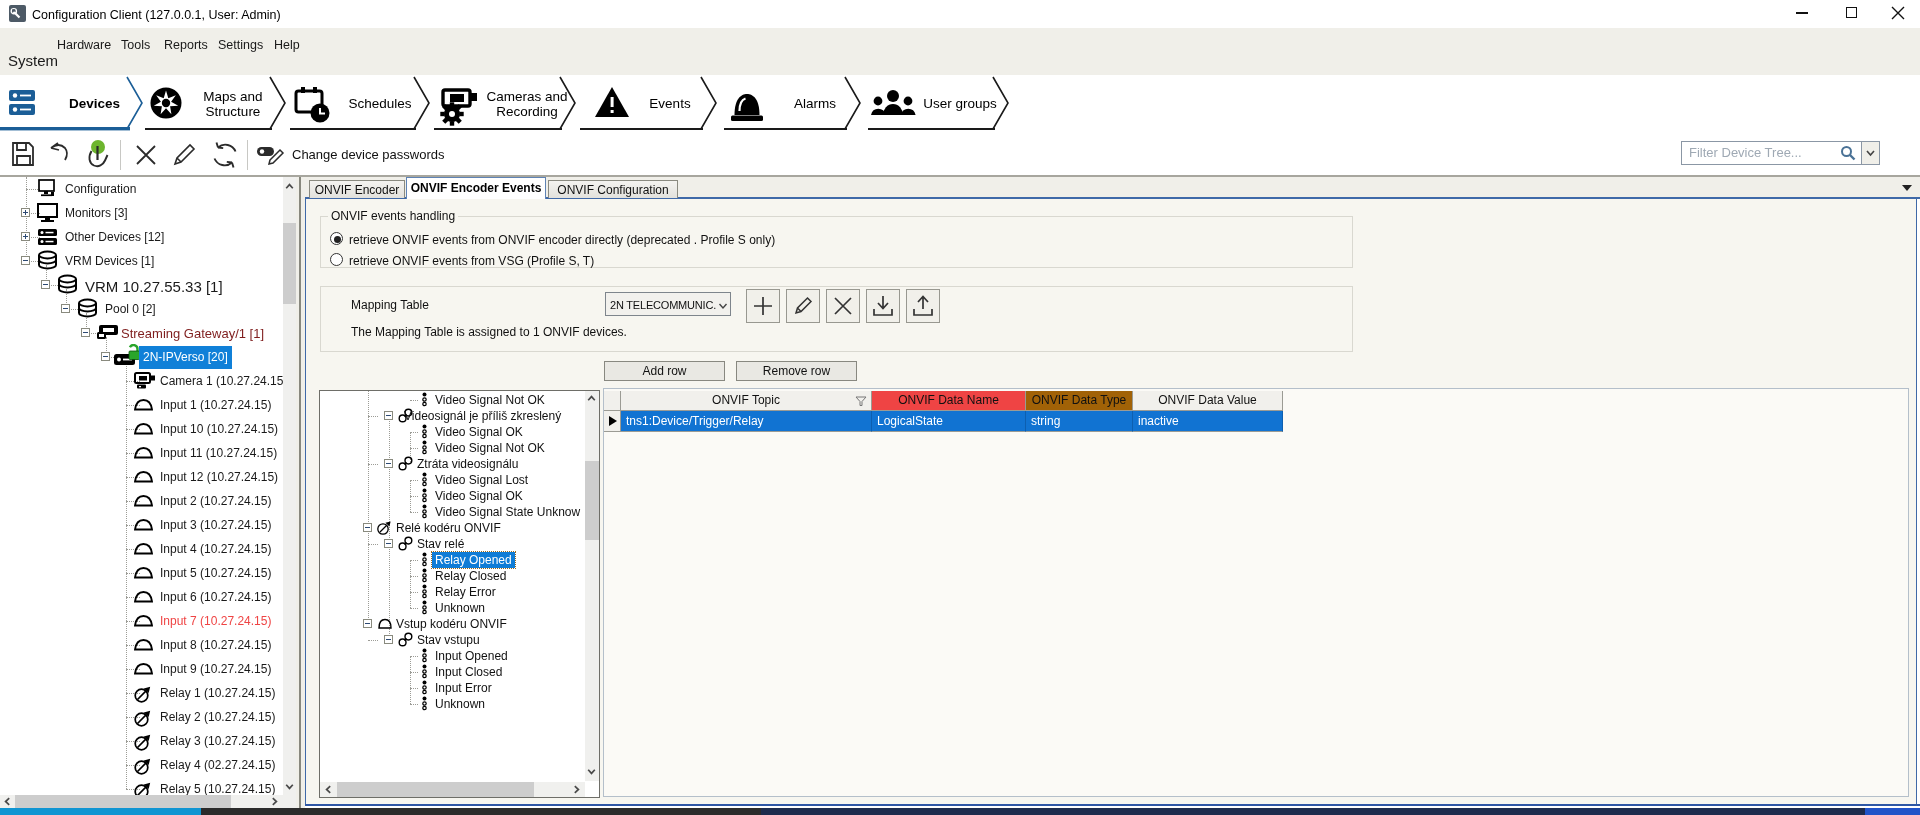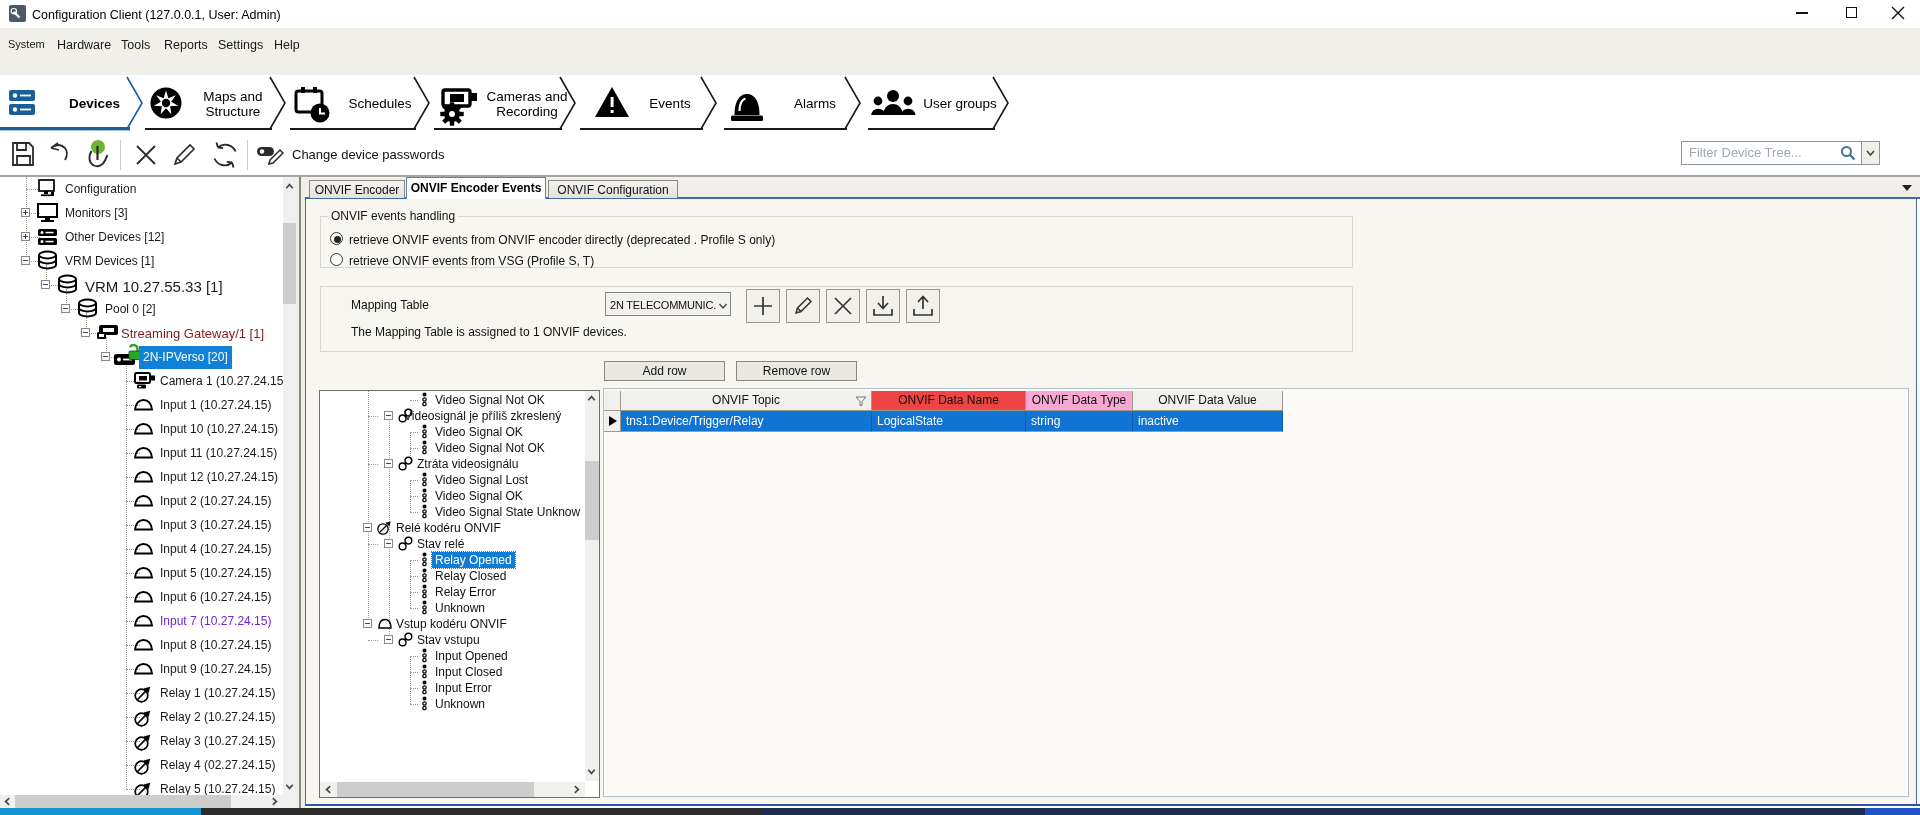--- a/index.html
+++ b/index.html
@@ -27,21 +27,21 @@
     </svg>
 </div>
 <div class="ab" style="left:32px;top:8px;font-size:12.5px;color:#000;white-space:nowrap">Configuration Client (127.0.0.1, User: Admin)</div>
 <div class="ab" style="left:1796px;top:12px;width:12px;height:1.6px;background:#111"></div>
 <div class="ab" style="left:1846px;top:7px;width:11px;height:11px;border:1.4px solid #111"></div>
 <svg class="ab" style="left:1891px;top:6px" width="14" height="14" viewBox="0 0 14 14">
     <path d="M1 1 13 13 M13 1 1 13" stroke="#111" stroke-width="1.4"></path>
   </svg>
 
 <div class="ab" style="left:0;top:28px;width:1920px;height:47px;background:#f0efe9"></div>
-<div class="ab" style="left:8px;top:38px;font-size:11px;color:#1a1a1a;white-space:nowrap">System</div>
+<div class="ab" style="left:8px;top:52px;font-size:15px;color:#1a1a1a;white-space:nowrap">System</div>
 <div class="ab" style="left:57px;top:38px;font-size:12.5px;color:#1a1a1a;white-space:nowrap">Hardware</div>
 <div class="ab" style="left:121px;top:38px;font-size:12.5px;color:#1a1a1a;white-space:nowrap">Tools</div>
 <div class="ab" style="left:164px;top:38px;font-size:12.5px;color:#1a1a1a;white-space:nowrap">Reports</div>
 <div class="ab" style="left:218px;top:38px;font-size:12.5px;color:#1a1a1a;white-space:nowrap">Settings</div>
 <div class="ab" style="left:274px;top:38px;font-size:12.5px;color:#1a1a1a;white-space:nowrap">Help</div>
 <div class="ab" style="left:0;top:75px;width:1920px;height:56px;background:#ffffff"></div>
 <svg class="ab" style="left:0;top:75px" width="1100" height="56" viewBox="0 0 1100 56">
 <path d="M127 2 L142 28 L127 54" fill="none" stroke="#1b5e97" stroke-width="1.6"></path>
 <rect x="0" y="52" width="130" height="3.4" fill="#1b5e97"></rect>
 <path d="M270 2 L285 28 L270 54" fill="none" stroke="#1a1a1a" stroke-width="1.6"></path>
@@ -294,21 +294,21 @@
 <div class="ab" style="left:160px;top:389px;font-size:12px;color:#1a1a1a;white-space:nowrap">Input 5 (10.27.24.15)</div>
 <div class="doth" style="left:126px;top:420px;width:14px"></div>
 <div class="ab" style="left:133px;top:411px;width:22px;height:18px"><svg width="22" height="18" viewBox="0 0 22 18">
         <path d="M2 13.5 C3 6.5 7 4 10.5 4 C14 4 18 6.5 19 13.5 Z" fill="none" stroke="#000" stroke-width="1.8"></path>
       </svg></div>
 <div class="ab" style="left:160px;top:413px;font-size:12px;color:#1a1a1a;white-space:nowrap">Input 6 (10.27.24.15)</div>
 <div class="doth" style="left:126px;top:444px;width:14px"></div>
 <div class="ab" style="left:133px;top:435px;width:22px;height:18px"><svg width="22" height="18" viewBox="0 0 22 18">
         <path d="M2 13.5 C3 6.5 7 4 10.5 4 C14 4 18 6.5 19 13.5 Z" fill="none" stroke="#000" stroke-width="1.8"></path>
       </svg></div>
-<div class="ab" style="left:160px;top:437px;font-size:12px;color:#6d28d9;white-space:nowrap">Input 7 (10.27.24.15)</div>
+<div class="ab" style="left:160px;top:437px;font-size:12px;color:#ef4444;white-space:nowrap">Input 7 (10.27.24.15)</div>
 <div class="doth" style="left:126px;top:468px;width:14px"></div>
 <div class="ab" style="left:133px;top:459px;width:22px;height:18px"><svg width="22" height="18" viewBox="0 0 22 18">
         <path d="M2 13.5 C3 6.5 7 4 10.5 4 C14 4 18 6.5 19 13.5 Z" fill="none" stroke="#000" stroke-width="1.8"></path>
       </svg></div>
 <div class="ab" style="left:160px;top:461px;font-size:12px;color:#1a1a1a;white-space:nowrap">Input 8 (10.27.24.15)</div>
 <div class="doth" style="left:126px;top:492px;width:14px"></div>
 <div class="ab" style="left:133px;top:483px;width:22px;height:18px"><svg width="22" height="18" viewBox="0 0 22 18">
         <path d="M2 13.5 C3 6.5 7 4 10.5 4 C14 4 18 6.5 19 13.5 Z" fill="none" stroke="#000" stroke-width="1.8"></path>
       </svg></div>
 <div class="ab" style="left:160px;top:485px;font-size:12px;color:#1a1a1a;white-space:nowrap">Input 9 (10.27.24.15)</div>
@@ -603,21 +603,21 @@
   </svg>
 <div class="sbthumb" style="left:337px;top:782px;width:197px;height:15px"></div>
 <svg class="arr" style="left:570px;top:783px" width="13" height="13" viewBox="0 0 13 13">
     <path d="M4.8 3.2 L8.4 6.5 L4.8 9.8" fill="none" stroke="#4a4a4a" stroke-width="1.7"></path>
   </svg>
 
 <div class="ab" style="left:603px;top:388px;width:1306px;height:409px;background:#fbfaf6;border:1px solid #b4bfca"></div>
 <div class="ab" style="left:604px;top:391px;width:17px;height:20px;background:#f1f0ec;border-right:1px solid #9b9b94;border-bottom:1px solid #9b9b94;font-size:12px;color:#111;text-align:center;line-height:19px"></div>
 <div class="ab" style="left:621px;top:391px;width:251px;height:20px;background:#f1f0ec;border-right:1px solid #9b9b94;border-bottom:1px solid #9b9b94;font-size:12px;color:#111;text-align:center;line-height:19px">ONVIF Topic</div>
 <div class="ab" style="left:872px;top:391px;width:154px;height:20px;background:#ef4444;border-right:1px solid #9b9b94;border-bottom:1px solid #9b9b94;font-size:12px;color:#111;text-align:center;line-height:19px">ONVIF Data Name</div>
-<div class="ab" style="left:1026px;top:391px;width:107px;height:20px;background:#f9a8d4;border-right:1px solid #9b9b94;border-bottom:1px solid #9b9b94;font-size:12px;color:#111;text-align:center;line-height:19px">ONVIF Data Type</div>
+<div class="ab" style="left:1026px;top:391px;width:107px;height:20px;background:#a16207;border-right:1px solid #9b9b94;border-bottom:1px solid #9b9b94;font-size:12px;color:#111;text-align:center;line-height:19px">ONVIF Data Type</div>
 <div class="ab" style="left:1133px;top:391px;width:150px;height:20px;background:#f1f0ec;border-right:1px solid #9b9b94;border-bottom:1px solid #9b9b94;font-size:12px;color:#111;text-align:center;line-height:19px">ONVIF Data Value</div>
 <svg class="ab" style="left:855px;top:396px" width="12" height="11" viewBox="0 0 12 11">
     <path d="M1 1 h10 l-4 4.5 v4 l-2 0 v-4 z" fill="none" stroke="#777" stroke-width="1"></path>
   </svg>
 
 <div class="ab" style="left:604px;top:411px;width:17px;height:21px;background:#f1f0ec;border-right:1px solid #9b9b94;border-bottom:1px solid #9b9b94"></div>
 <div class="ab" style="left:609px;top:416px;width:0;height:0;border-top:5.5px solid transparent;border-bottom:5.5px solid transparent;border-left:8px solid #000"></div>
 
 <div class="ab" style="left:621px;top:411px;width:251px;height:21px;background:#1173d2;border-right:1px solid #0d5fb0;border-bottom:1px solid #9b9b94;font-size:12px;color:#fff;line-height:20px;padding-left:5px;white-space:nowrap;overflow:hidden">tns1:Device/Trigger/Relay</div>
 <div class="ab" style="left:872px;top:411px;width:154px;height:21px;background:#1173d2;border-right:1px solid #0d5fb0;border-bottom:1px solid #9b9b94;font-size:12px;color:#fff;line-height:20px;padding-left:5px;white-space:nowrap;overflow:hidden">LogicalState</div>

